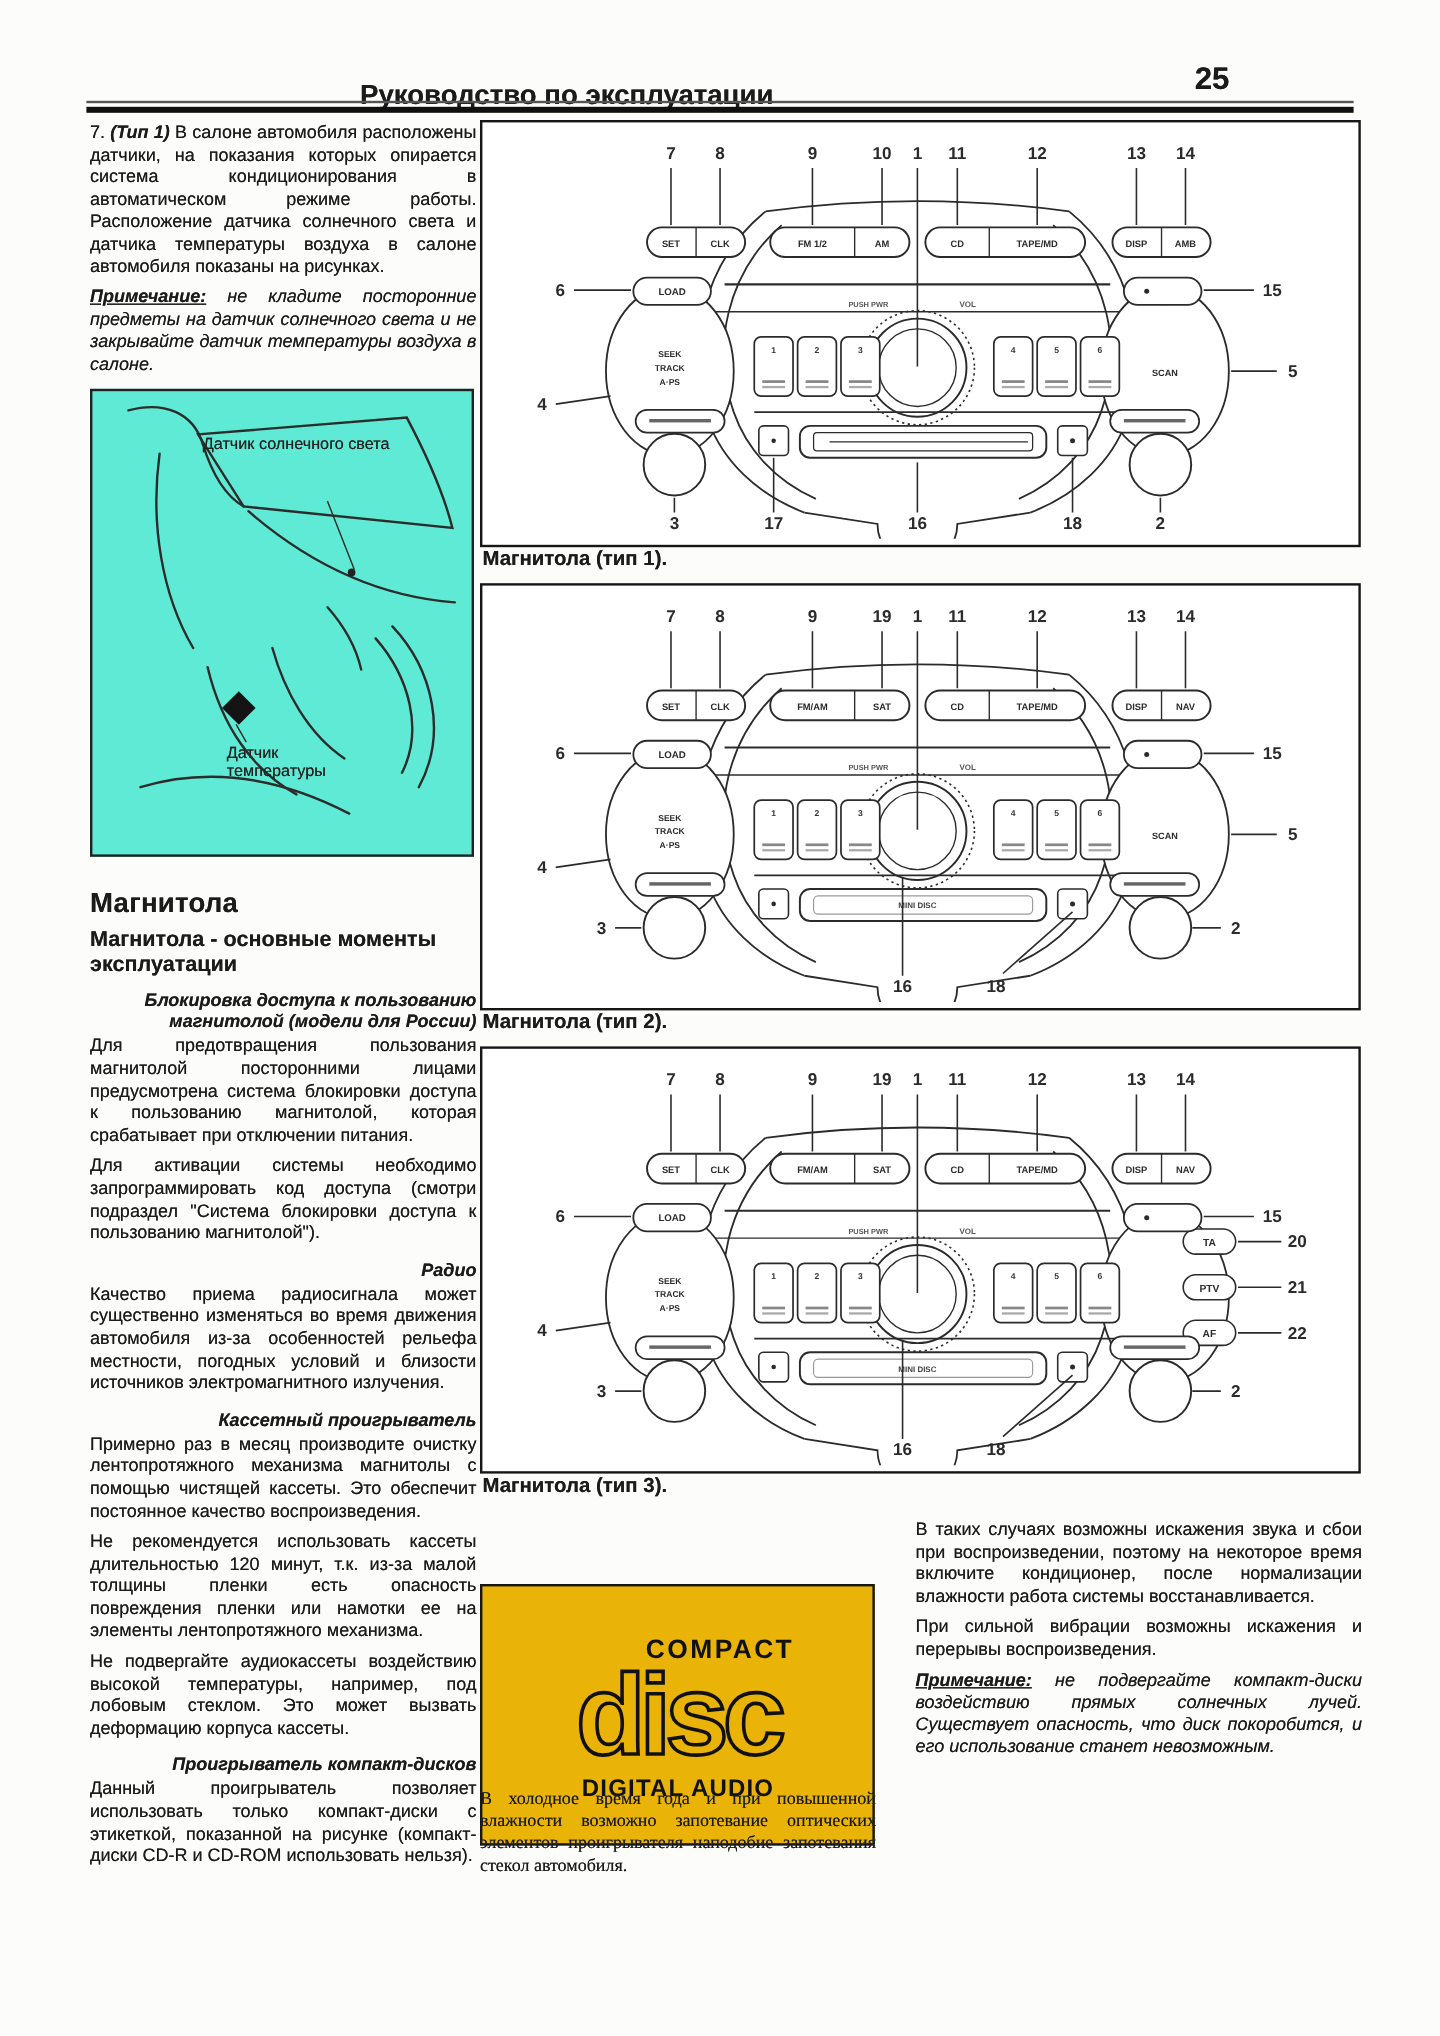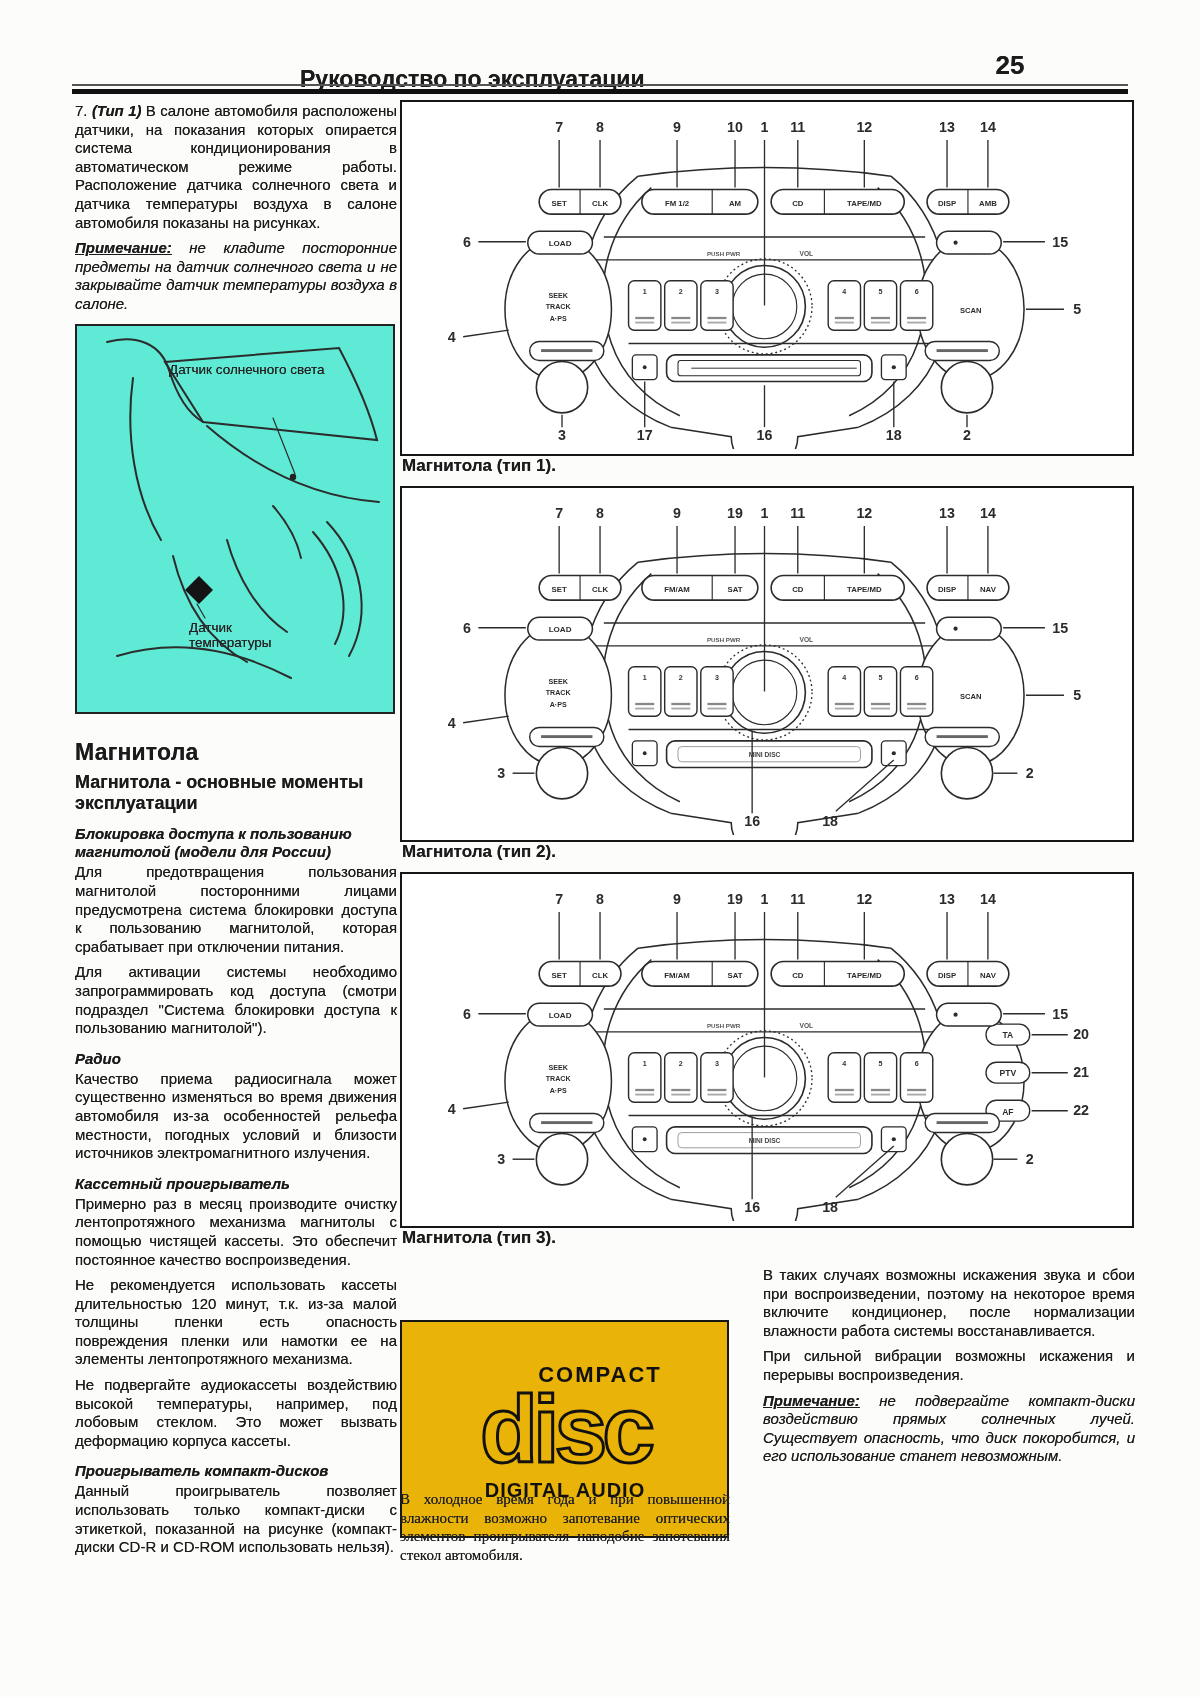--- a/index.html
+++ b/index.html
@@ -17,21 +17,21 @@
   .leftcol{position:absolute;left:75px;top:102px;width:322px;font-size:15px;line-height:1.24;}
   .jp{text-align:justify;margin:0 0 7px 0;}
   .para1-em{font-style:italic;font-weight:bold;}
   .note{font-style:italic;text-align:justify;margin:2px 0 10px 0;}
   .note-label{font-weight:bold;text-decoration:underline;}
   .carfig{position:relative;width:316px;height:386px;border:2px solid #222;margin:6px 0 0 0;background:#5eead4;}
   .carfig svg{position:absolute;left:0;top:0;}
   .fig-label{position:absolute;font-size:13.5px;line-height:1.15;color:#222;}
   .h1{font-size:23px;font-weight:bold;margin:24px 0 6px 0;letter-spacing:.2px;}
   .h2{font-size:18px;font-weight:bold;line-height:1.15;margin:0 0 8px 0;}
-  .sec-h{font-style:italic;font-weight:bold;margin:12px 0 2px 0;line-height:1.2;}
+  .sec-h{font-style:italic;font-weight:bold;margin:12px 0 2px 0;line-height:1.2;text-align:right;}
   .sec-p{text-align:justify;margin:0 0 7px 0;}
   
   .figbox{position:absolute;left:400px;width:730px;height:352px;border:2.5px solid #161616;background:#fff;}
   .figbox svg{display:block;}
   .figcap{position:absolute;left:402px;font-size:17px;font-weight:bold;}
   .cdbox{position:absolute;left:400px;top:1320px;width:325px;height:214px;border:2.5px solid #161616;
          background:#eab308;display:flex;align-items:center;justify-content:center;}
   .midtext{position:absolute;left:400px;top:1490px;width:330px;font-size:15px;line-height:1.24;font-family:Liberation Serif, serif;}
   .rightcol{position:absolute;left:763px;top:1266px;width:372px;font-size:15px;line-height:1.24;}
 </style>

